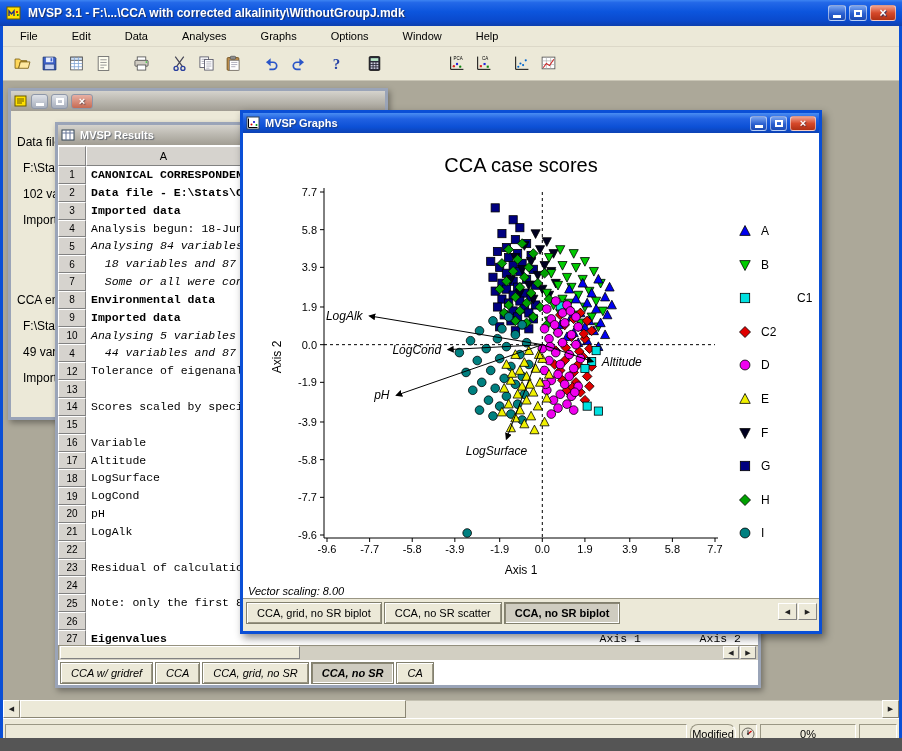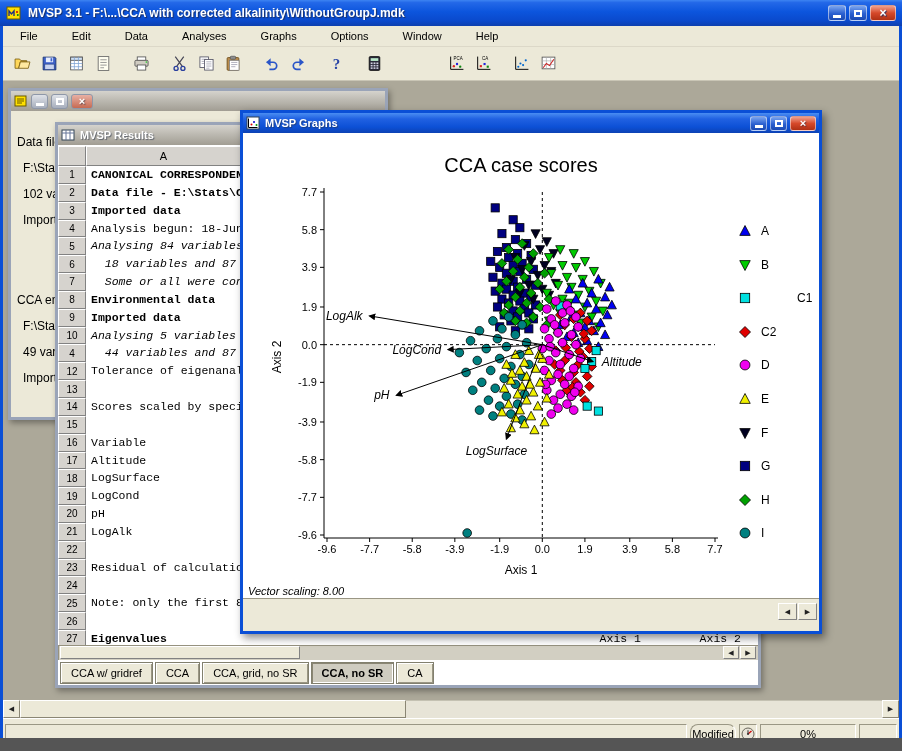--- a/index.html
+++ b/index.html
@@ -60,21 +60,21 @@
     font-size:10px;display:flex;align-items:center;justify-content:center;color:#000;}
   .gtext{padding-left:5px;font:11.5px/17.85px "Liberation Mono",monospace;color:#000;white-space:pre;overflow:visible;}
   .gtext.b{font-weight:bold;}
   .gtext.i{font-style:italic;}
   .gxtra{position:absolute;top:464px;width:60px;text-align:right;font:11.5px/17.85px "Liberation Mono",monospace;color:#000;}
   .res-scroll{position:absolute;left:0;top:500px;right:0;height:15px;background:#d2cfc2;box-shadow:inset 1px 1px 0 #96927f;}
   .res-thumb{position:absolute;left:2px;top:1px;width:240px;height:13px;background:#ECE9D8;border:1px solid #fff;border-right-color:#828282;border-bottom-color:#828282;}
   .res-arrows{position:absolute;right:2px;top:1px;display:flex;}
   .sarrow{width:16px;height:13px;background:#ECE9D8;border:1px solid #fff;border-right-color:#828282;border-bottom-color:#828282;
     font-size:7px;display:flex;align-items:center;justify-content:center;color:#222;margin-left:1px;}
-  .res-tabs{position:absolute;left:2px;top:517px;right:0;height:22px;display:flex;background:transparent;}
+  .res-tabs{position:absolute;left:2px;top:517px;right:0;height:22px;display:flex;background:transparent;font-style:italic;}
   .tab{height:22px;padding:0 10px;background:#ECE9D8;border:1px solid #82806e;display:flex;align-items:center;font-size:11px;color:#000;margin-right:2px;
     box-shadow:inset 1px 1px 0 #fff,inset -1px -1px 0 #9a9684;}
   .tab.sel{background:#cfccc0;box-shadow:inset 1px 1px 0 #8a8674,inset -1px -1px 0 #fff;font-weight:bold;}
   
   .graphs-body{background:#fff;}
   .chart-title{position:absolute;left:78px;top:21px;width:400px;text-align:center;font-size:20px;color:#000;}
   #chart-svg{position:absolute;left:47px;top:37px;}
   .tick{font:11px "Liberation Sans",sans-serif;fill:#000;}
   .veclab{font:italic 12px "Liberation Sans",sans-serif;fill:#000;}
   .axis1-label{position:absolute;left:78px;top:430px;width:400px;text-align:center;font-size:12px;color:#000;}
@@ -890,20 +890,25 @@
             </div>
             <div class="lentry" style="top: 392.4px;">
               <svg width="16" height="16">
                 <circle cx="8" cy="8" r="4.95" fill="#008080" stroke="#000" stroke-width="0.8"></circle>
               </svg>
               <span class="llab">I</span>
             </div>
           </div>
         <div class="vec-note">Vector scaling: 8.00</div>
         <div class="gtab-strip">
+          <div class="gtabs" id="graph-tabs">
+              <div class="tab">CCA, grid, no SR biplot</div>
+              <div class="tab">CCA, no SR scatter</div>
+              <div class="tab sel">CCA, no SR biplot</div>
+            </div>
           <div class="tab-arrows">
             <span class="sarrow">◀</span>
             <span class="sarrow">▶</span>
           </div>
         </div>
       </div>
     </div>
 
   </div>
 

